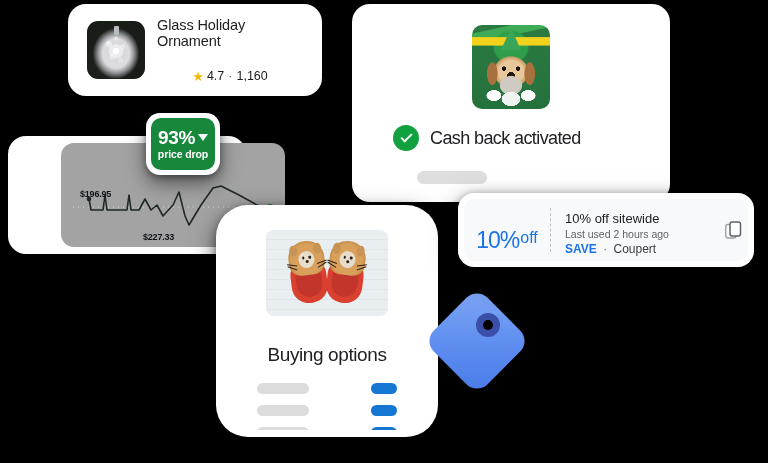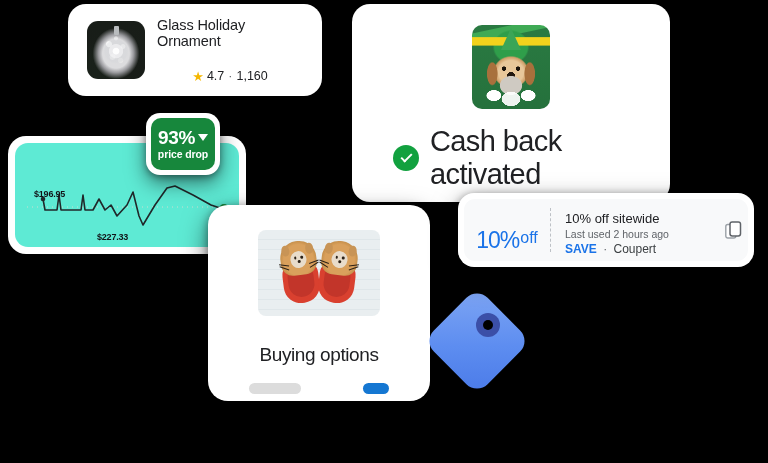--- a/index.html
+++ b/index.html
@@ -49,21 +49,21 @@
     margin-left:-2.5px; background:#b9bcbe; border-radius:1px;
   }
   .orn-text { margin-left:12px; display:flex; flex-direction:column; gap:20px;align-items:center; }
   .orn-title { font-size:14.5px; color:#202124; letter-spacing:-.1px; }
   .orn-rating { display:flex; align-items:center; gap:3px; font-size:12.5px; color:#202124; }
   .star { color:#f5b700; font-size:13px; line-height:1; }
   .orn-sep { color:#5f6368; margin:0 1px; }
 
   
   #card-chart { left:8px; top:136px; width:238px; height:118px; }
-  #card-chart .inner { background:#5eead4; }
+  #card-chart .inner { background:#a3a3a3;margin-left:46px; }
   .chart-svg { position:absolute; left:0; top:0; width:100%; height:100%; }
   .price-hi, .price-lo {
     position:absolute; font-size:9px; font-weight:bold; color:#111418; letter-spacing:-.2px;
   }
   .price-hi { left:19px; top:46px; }
   .price-lo { left:82px; top:89px; }
 
   
   #badge-price-drop {
     position:absolute; left:146px; top:113px; width:74px; height:62px;
@@ -113,21 +113,21 @@
   }
   .cb-row { display:flex; align-items:center; gap:11px; margin:16px 0 0 34px; }
   .check-circle {
     width:26px; height:26px; border-radius:50%; background:#12a13f;
     display:flex; align-items:center; justify-content:center; flex:0 0 26px;
   }
   .check-mark {
     width:11px; height:6px; border-left:2.4px solid #fff; border-bottom:2.4px solid #fff;
     transform:rotate(-45deg) translate(1px,-1px);
   }
-  .cb-title { font-size:29px; color:#202124; letter-spacing:-.6px; }
+  .cb-title { font-size:18px; color:#202124; letter-spacing:-.6px; }
   .sk-bar { background:#dedede; border-radius:7px; height:13px; }
   #cb-sk1 { width:70px; margin:20px 0 0 58px; }
 
   
   #card-coupon { left:458px; top:193px; width:296px; height:74px; border-radius:16px; padding:6px; }
   #card-coupon .inner { background:#f8f9fa; border-radius:11px; display:flex; align-items:center; }
   .coupon-left {
     width:86px; flex:0 0 86px; display:flex; align-items:flex-start;
     justify-content:center; padding-top:20px;
   }
@@ -137,21 +137,21 @@
   .coupon-mid { flex:1; padding:0 0 0 14px; display:flex; flex-direction:column; gap:2px; }
   .coupon-h { font-size:13px; color:#202124;margin-top:7px; }
   .coupon-s { font-size:10.5px; color:#5f6368; }
   .coupon-b { font-size:12px; }
   .coupon-save { color:#1a73e8; font-weight:bold; }
   .coupon-src { color:#3c4043; }
   .coupon-dot { color:#5f6368; margin:0 3px; }
   .copy-icon { width:30px; flex:0 0 30px; display:flex; align-items:center; justify-content:center; }
 
   
-  #card-buying { left:208px; top:205px; width:222px; height:196px; border-radius:20px; }
+  #card-buying { left:216px; top:205px; width:222px; height:232px; border-radius:32px; }
   #card-buying .inner { padding-top:18px; }
   .slipper-img {
     width:122px; height:86px; border-radius:8px; margin:0 auto;
     position:relative; overflow:hidden;
     background:
       repeating-linear-gradient(180deg, #e9eef0 0 9px, #dfe6e9 9px 10px),
       linear-gradient(180deg,#eaf0f2,#e2e9ec);
   }
   .slip { position:absolute; width:36px; height:62px; top:11px; }
   .slip.l { left:24px; transform:rotate(-7deg); }

